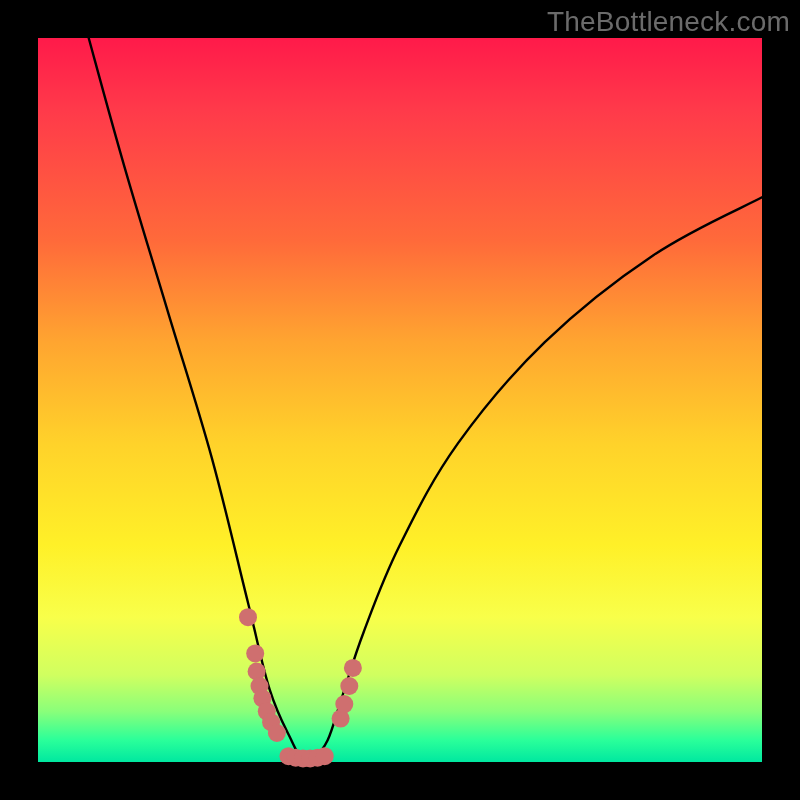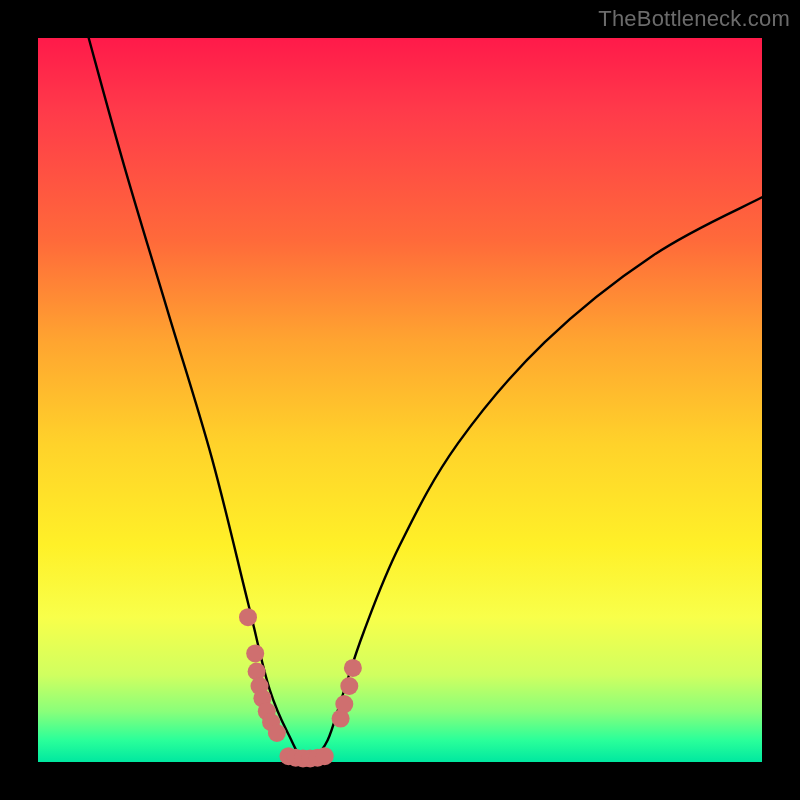--- a/index.html
+++ b/index.html
@@ -34,21 +34,21 @@
       #d0ff60 88%,
       #8aff7a 93%,
       #2aff9a 97%,
       #00e8a0 100%);
   }
   .watermark {
     position: absolute;
     top: 6px;
     right: 10px;
     color: #6b6b6b;
-    font-size: 22px;
+    font-size: 28px;
     font-weight: 500;
     letter-spacing: 0.2px;
     user-select: none;
   }
   svg.curve {
     position: absolute;
     left: 38px;
     top: 38px;
     width: 724px;
     height: 724px;

